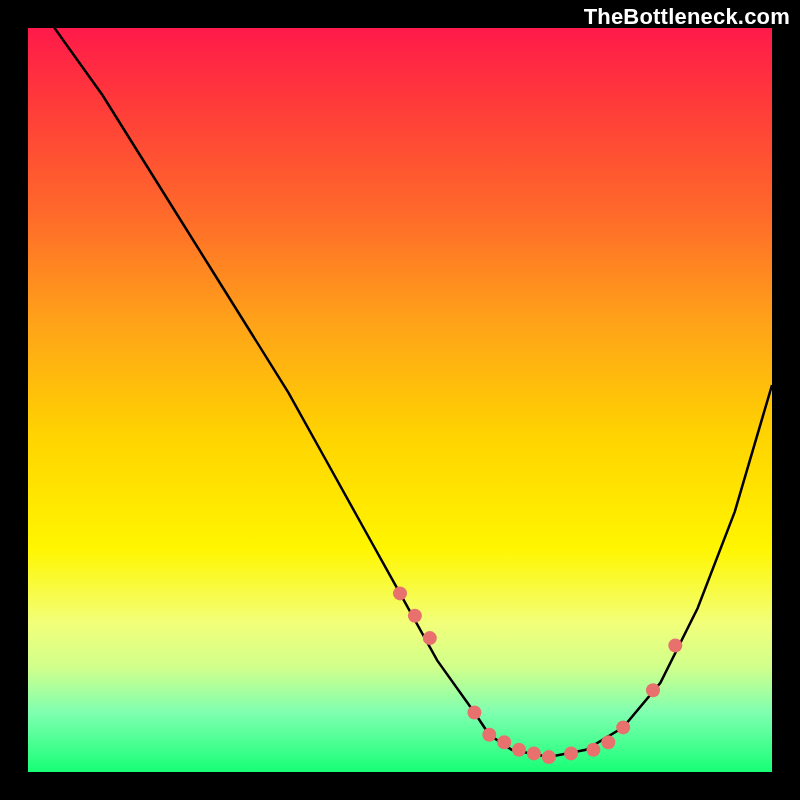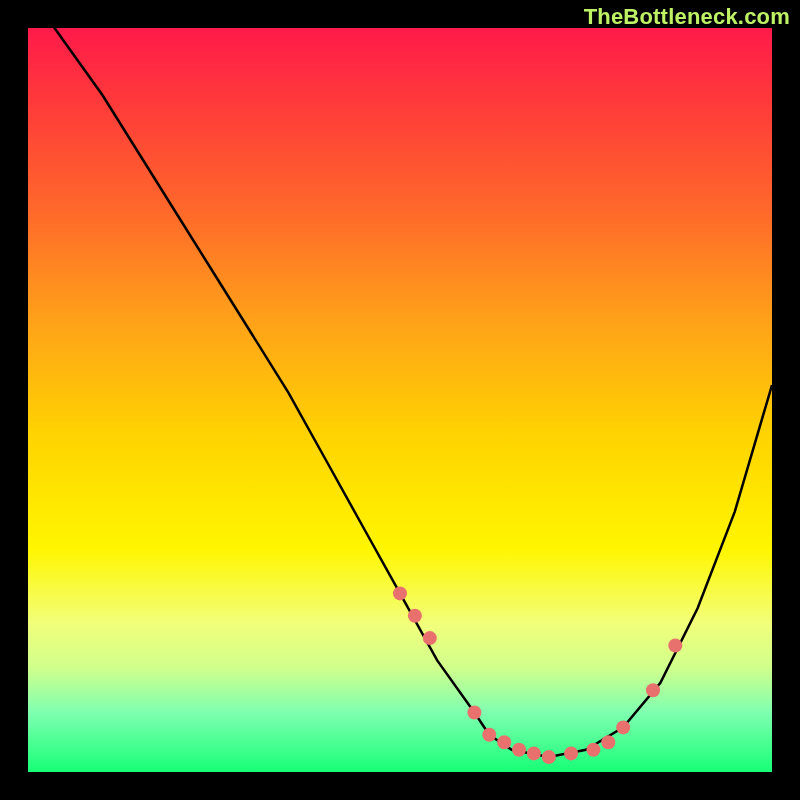--- a/index.html
+++ b/index.html
@@ -32,21 +32,21 @@
       #fff600 70%,
       #f2ff7a 80%,
       #d0ff8c 86%,
       #7fffb0 92%,
       #17ff76 100%);
   }
   .watermark {
     position: absolute;
     top: 4px;
     right: 10px;
-    color: #bef264;
+    color: #ffffff;
     font-size: 22px;
     font-weight: 600;
     letter-spacing: 0.2px;
     user-select: none;
   }
   svg.curve {
     position: absolute;
     left: 0;
     top: 0;
     width: 744px;

